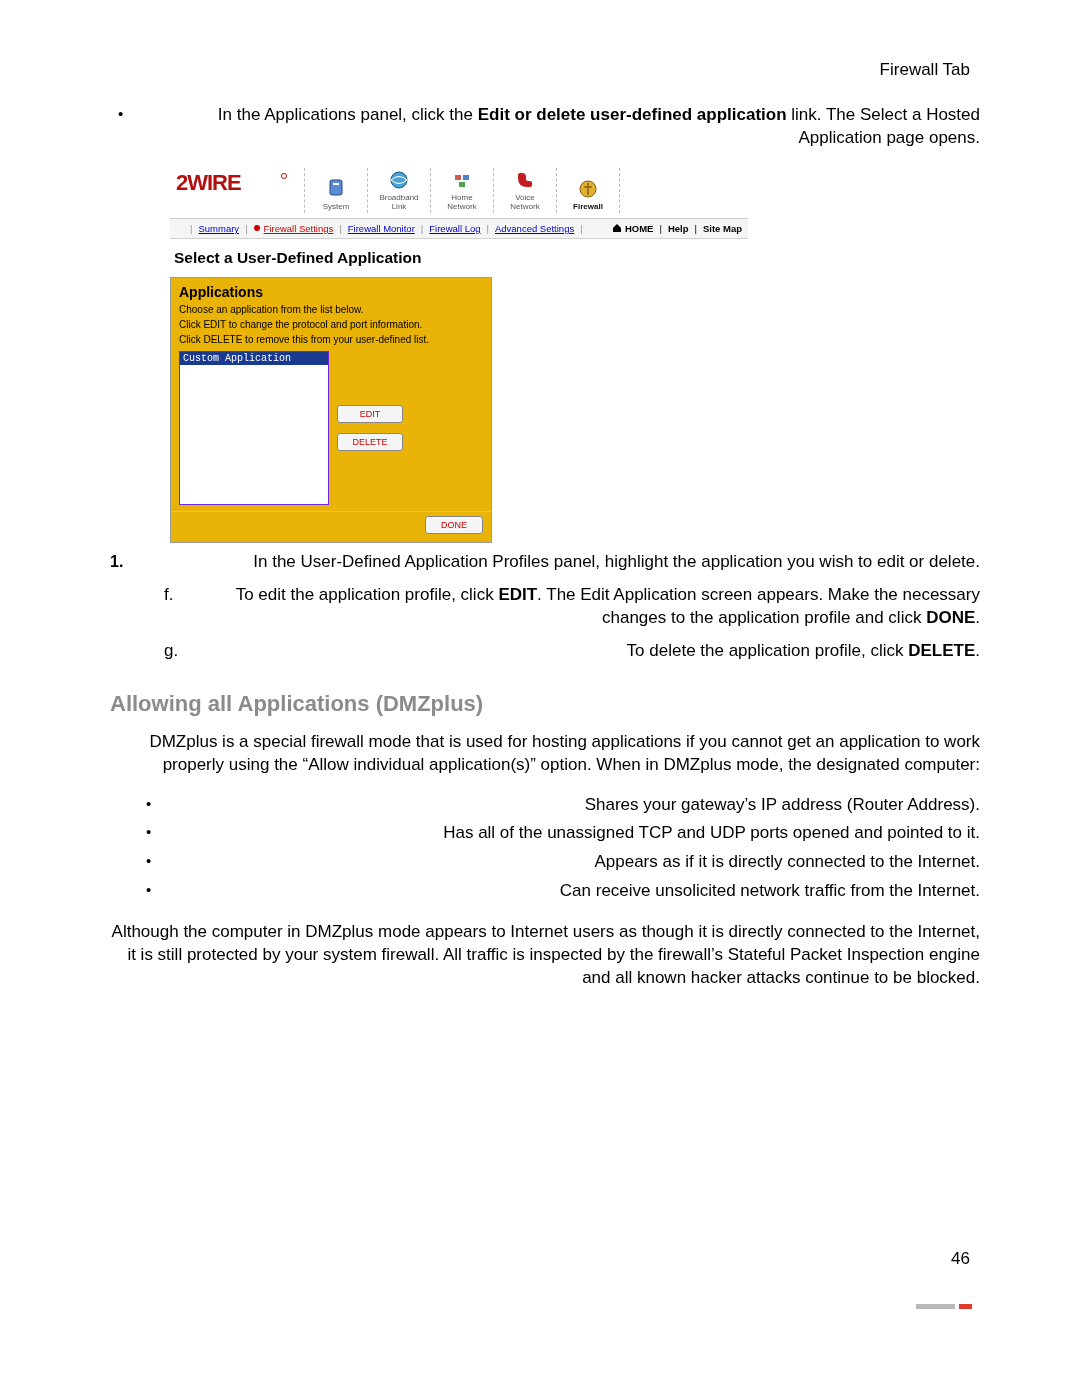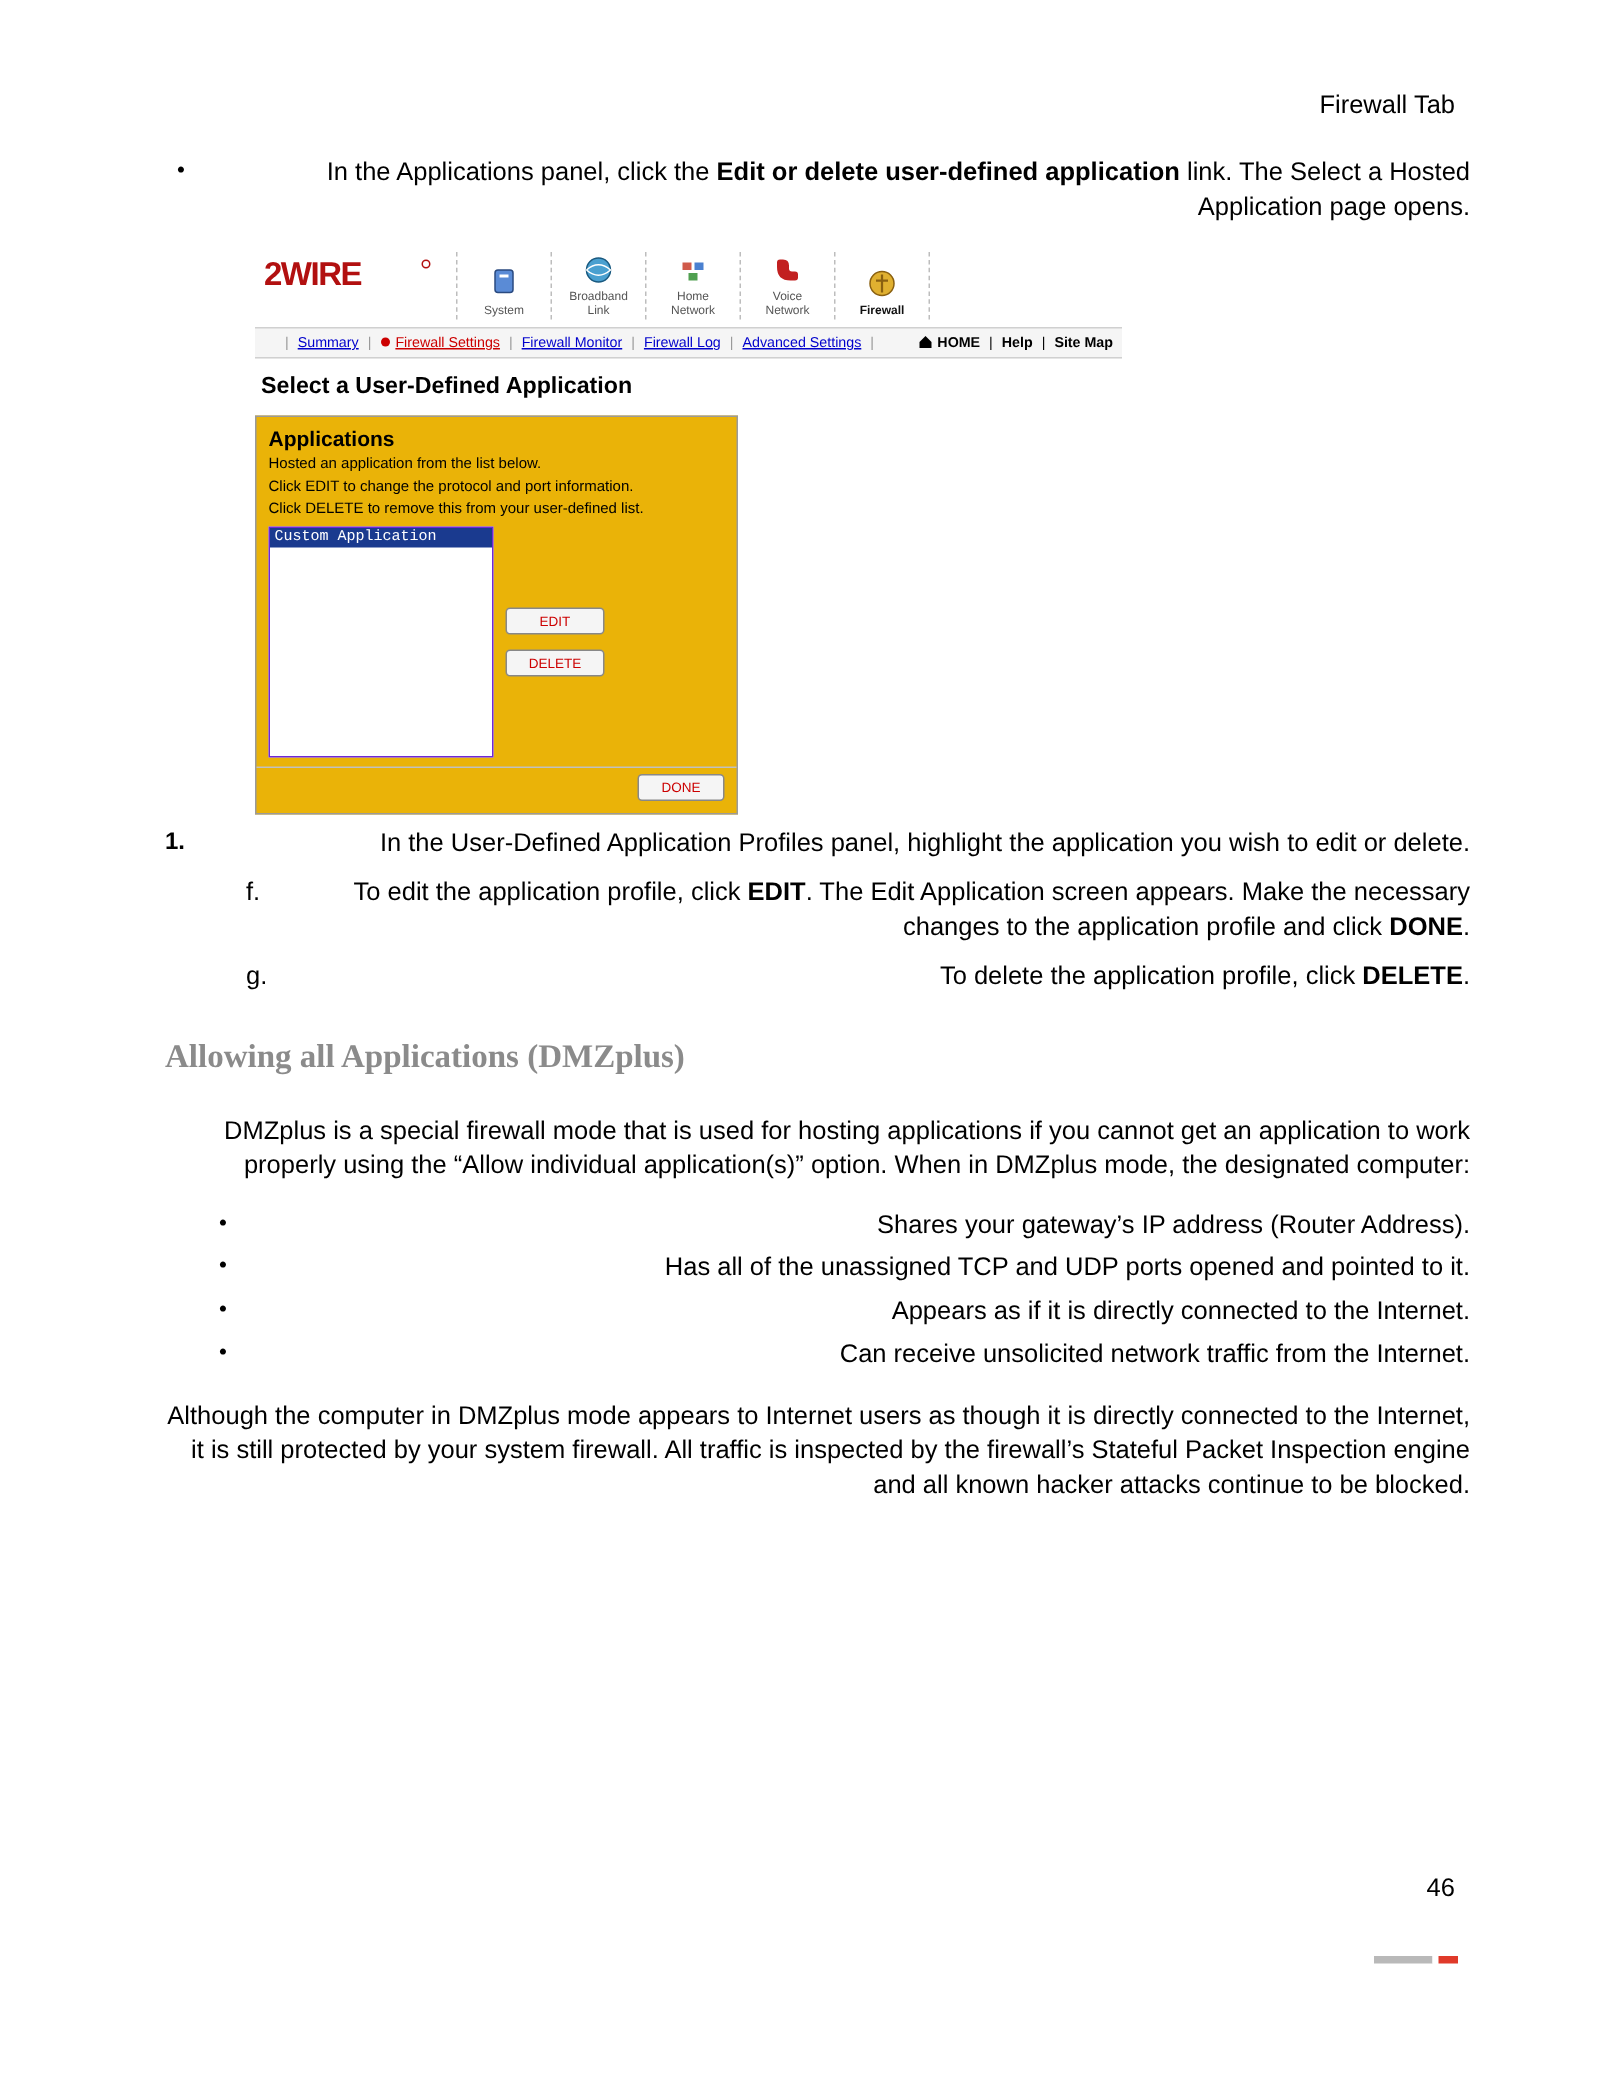--- a/index.html
+++ b/index.html
@@ -222,25 +222,25 @@
     padding-left: 54px;
     margin-bottom: 10px;
   }
   .sub-list > li .sub-marker {
     position: absolute;
     left: 24px;
     top: 0;
   }
 
   h2.section-h {
-    font-family: Liberation Serif, serif;
+    font-family: Liberation Sans, sans-serif;
     font-size: 22px;
     font-weight: bold;
     color: #8b8b8b;
-    margin: 28px 0 26px 0;
+    margin: 28px 0 14px 0;
   }
 
   .page-number {
     position: absolute;
     right: 110px;
     bottom: 128px;
     font-size: 17px;
   }
   .footer-bar {
     position: absolute;
@@ -353,21 +353,21 @@
       <span class="sep" style="color:#000">|</span>
       <span style="font-weight:bold">Help</span>
       <span class="sep" style="color:#000">|</span>
       <span style="font-weight:bold">Site Map</span>
     </div>
 
     <div class="page-title">Select a User-Defined Application</div>
 
     <div class="apps-panel">
       <div class="apps-title">Applications</div>
-      <div class="apps-instr">Hosted an application from the list below.</div>
+      <div class="apps-instr">Choose an application from the list below.</div>
       <div class="apps-instr">Click EDIT to change the protocol and port information.</div>
       <div class="apps-instr">Click DELETE to remove this from your user-defined list.</div>
       <div class="apps-row">
         <div class="list-box">
           <div class="list-item-selected">Custom Application</div>
         </div>
         <div class="btns-col">
           <div class="small-btn">EDIT</div>
           <div class="small-btn">DELETE</div>
         </div>

